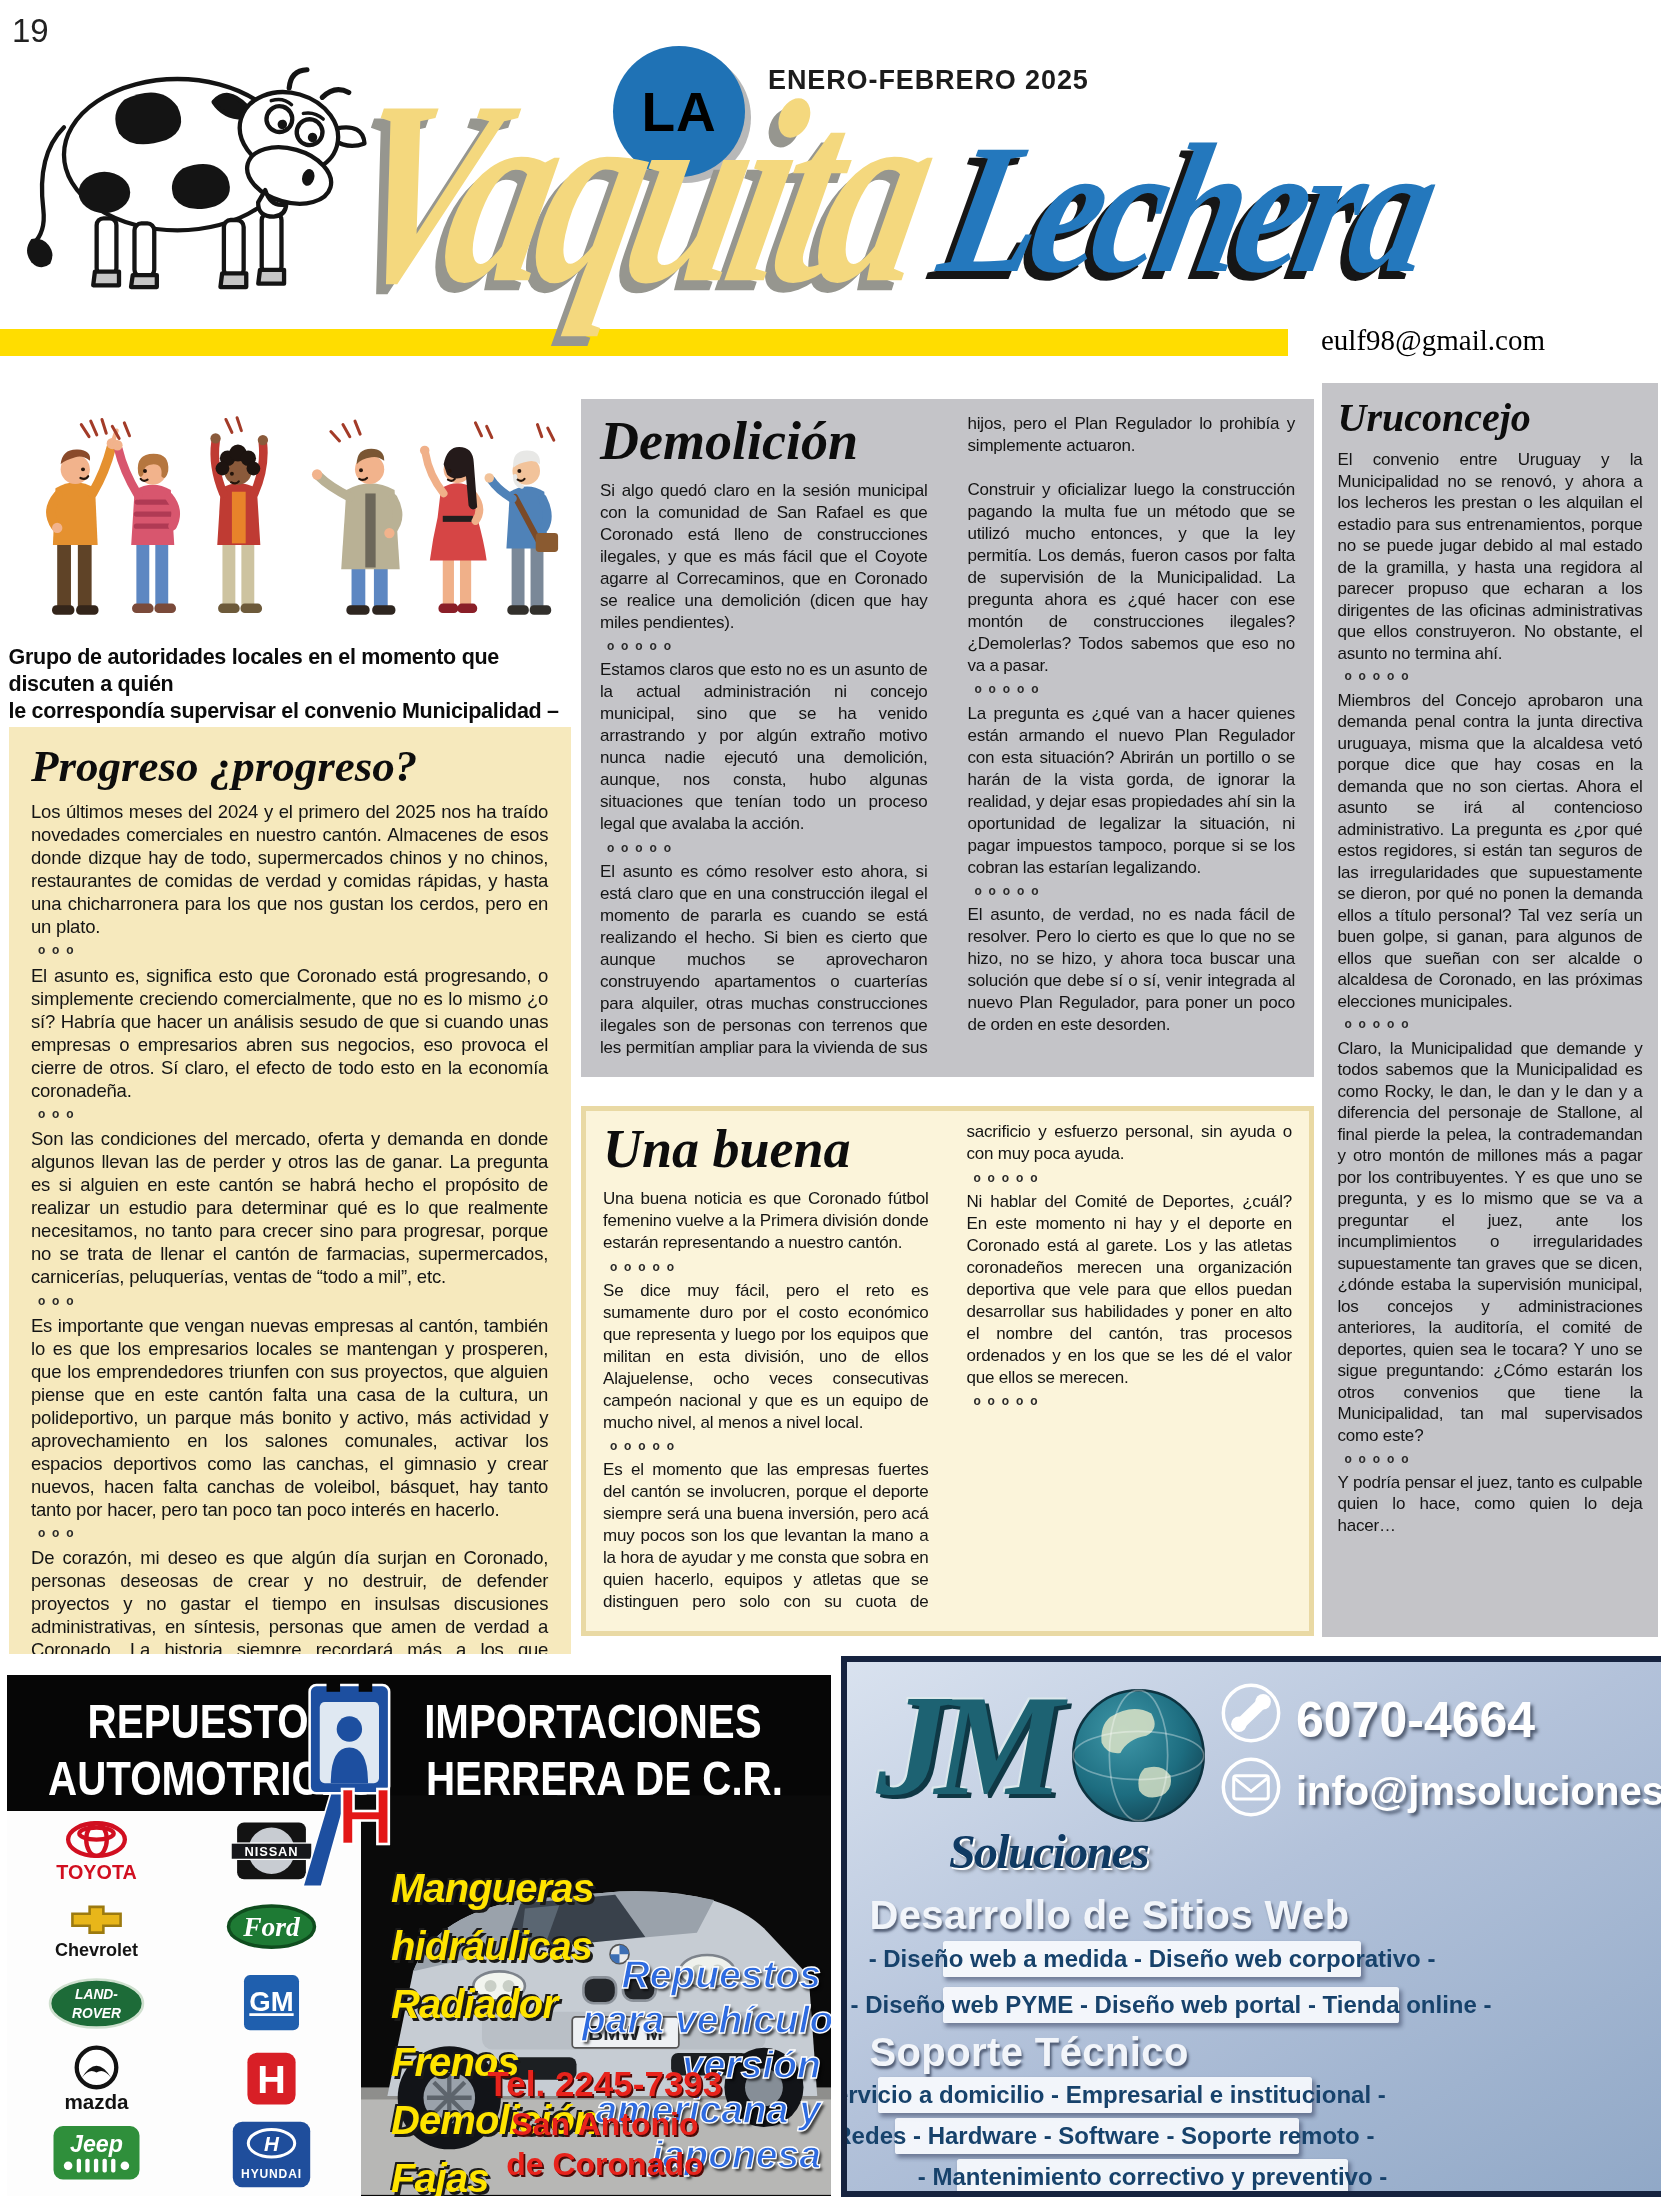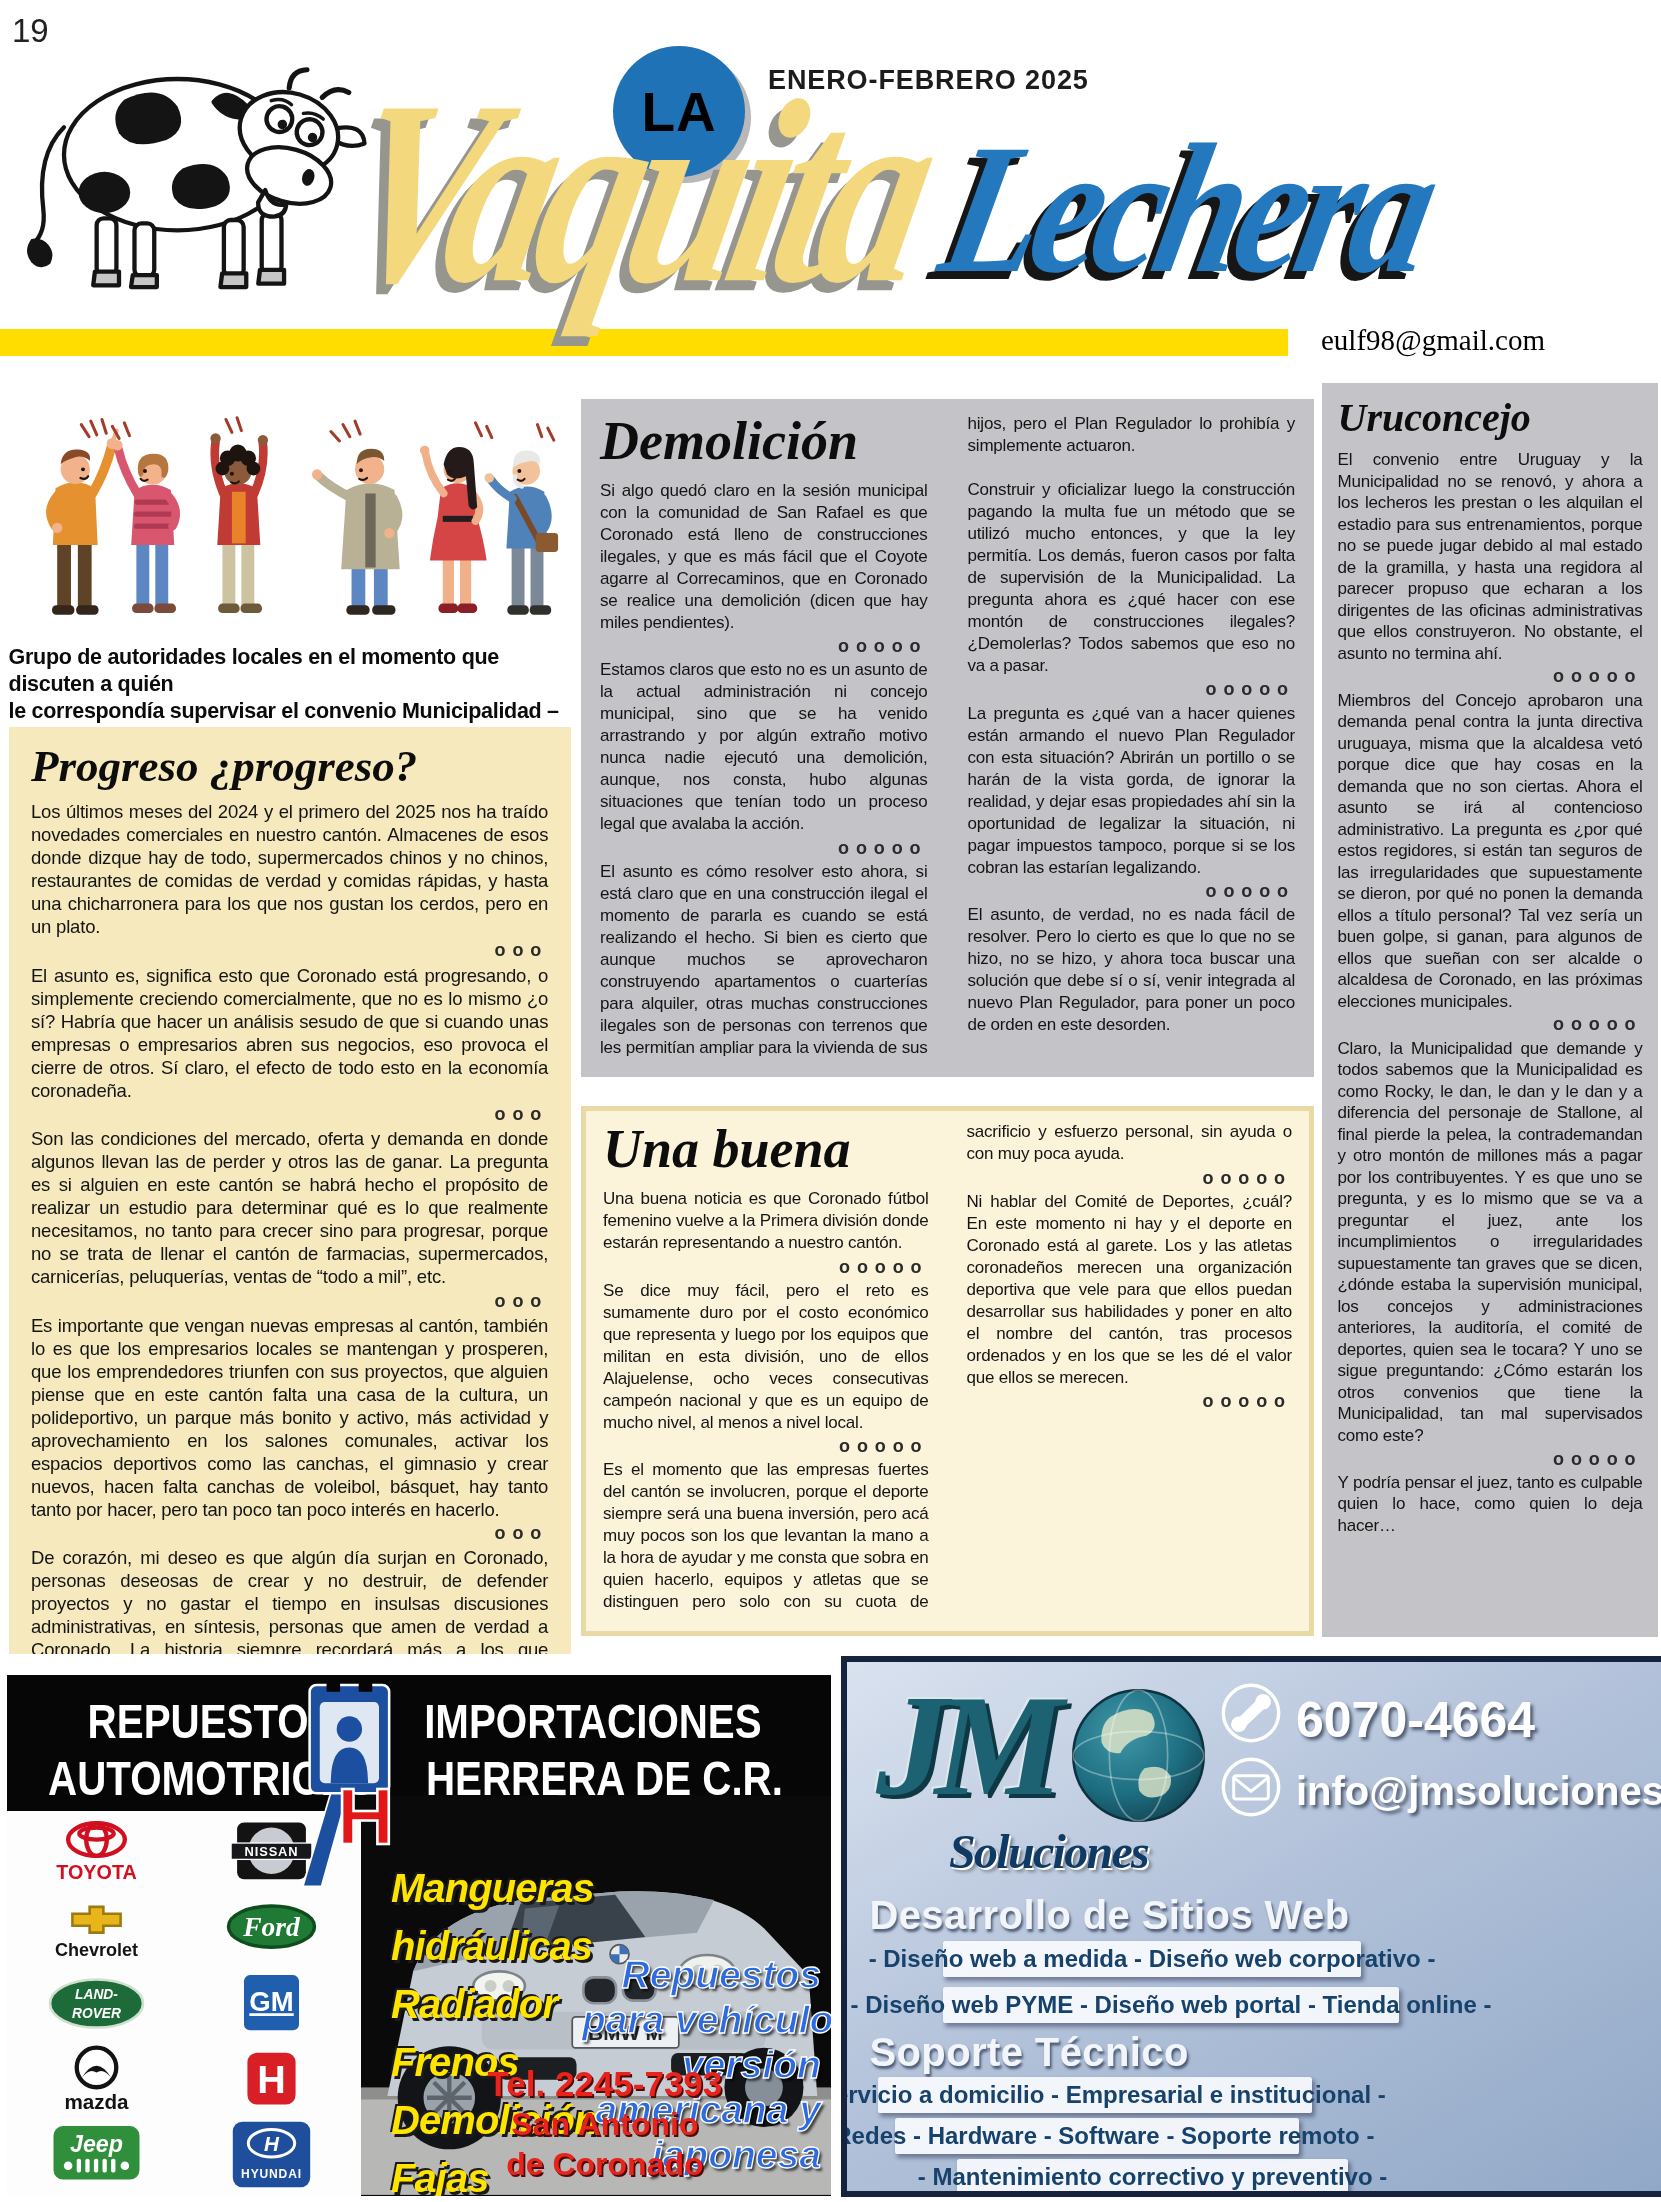--- a/index.html
+++ b/index.html
@@ -33,21 +33,21 @@
                 border:5.2px solid #e9d9a4;padding:10.3px 17px;column-count:2;column-gap:38px;column-fill:auto;}
   #box-uruconcejo{left:1322px;top:383px;width:336px;height:1254px;background:#c4c4c8;padding:13.8px 15.5px;}
   .art-title{font-family:"Liberation Serif",serif;font-style:italic;font-weight:700;
              font-size:54px;color:#0d0d0d;margin:0 0 10.3px 0;line-height:1.05;}
   #box-progreso .art-title{font-size:45px;}
   #box-uruconcejo .art-title{font-size:40px;}
   .art-p{margin:0;text-align:justify;letter-spacing:-0.2px;}
   #box-progreso .art-p{font-size:18.5px;line-height:23px;}
   #box-demolicion .art-p,#box-unabuena .art-p{font-size:17px;line-height:22px;}
   #box-uruconcejo .art-p{font-size:17px;line-height:21.5px;}
-  .sep{text-align:right;font-size:18px;font-weight:700;letter-spacing:6.9px;color:#2a2a2a;
+  .sep{text-align:left;font-size:12px;font-weight:700;letter-spacing:6.9px;color:#2a2a2a;
        line-height:17px;padding:4.3px 0 4.3px 6.9px;}
   .pgap{height:22.4px;}
 
   
   #illus{left:8.6px;top:403px;width:562px;height:236px;background:#fff;}
   #caption{left:8.6px;top:644px;width:566px;font-weight:700;font-size:21.5px;line-height:27px;
            color:#0b0b0b;letter-spacing:-0.3px;}
 
   
   #ad-herrera{left:6.9px;top:1675px;width:824px;height:521px;background:#060606;overflow:hidden;}

